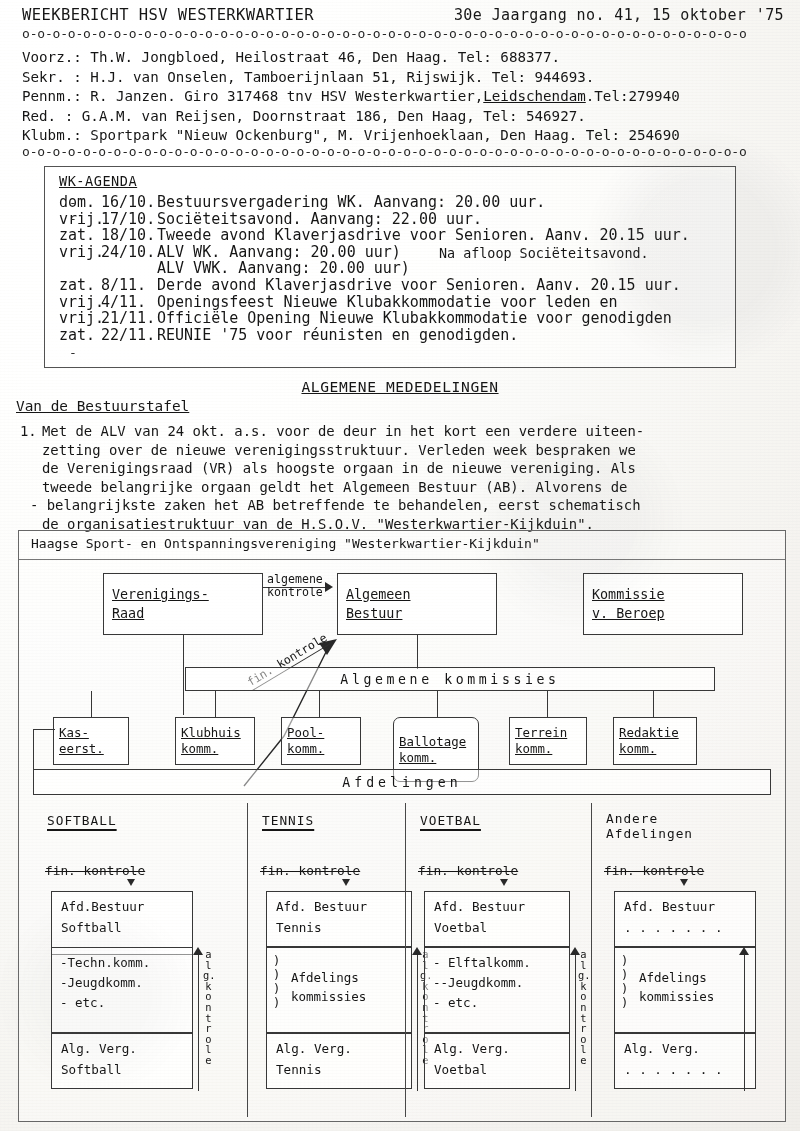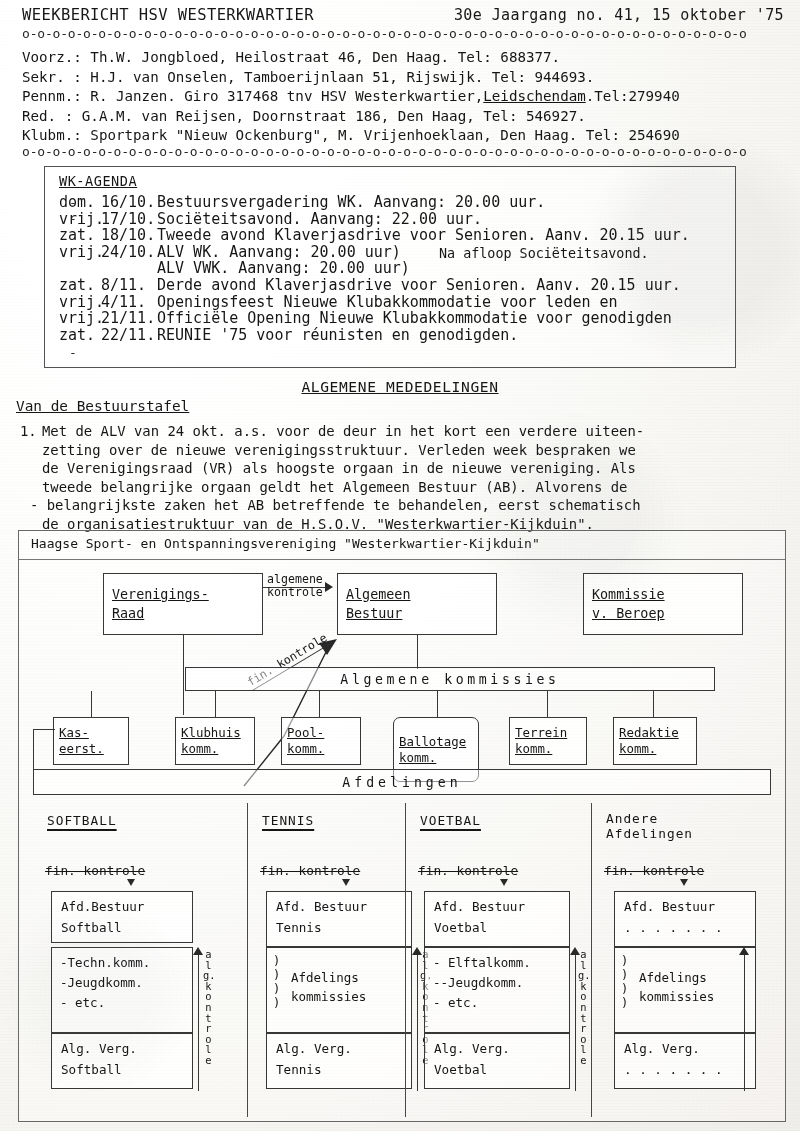--- a/index.html
+++ b/index.html
@@ -355,21 +355,21 @@
     <div class="ln-h" style="left:14px;top:198px;width:22px;"></div>
     <div class="ln-v" style="left:14px;top:198px;height:58px;"></div>
 
     <div class="band" style="left:14px;top:238px;width:738px;height:26px;letter-spacing:4px;">Afdelingen</div>
 
     <div class="dept" style="left:14px;width:186px;border-left:none;">
       <div class="dname">SOFTBALL</div>
       <div class="fink strike">fin. kontrole</div>
       <div class="arrowD" style="left:94px;top:76px;"></div>
 
-      <div class="dbox" style="left:18px;top:88px;width:142px;height:52px;">
+      <div class="dbox" style="left:18px;top:88px;width:142px;height:64px;">
         <span style="white-space:pre-line">Afd.Bestuur
 Softball</span>
       </div>
 
       <div class="listbox" style="left:18px;top:144px;width:142px;height:86px;">
         <div>-Techn.komm.</div>
         <div>-Jeugdkomm.</div>
         <div>- etc.</div>
       </div>
 

